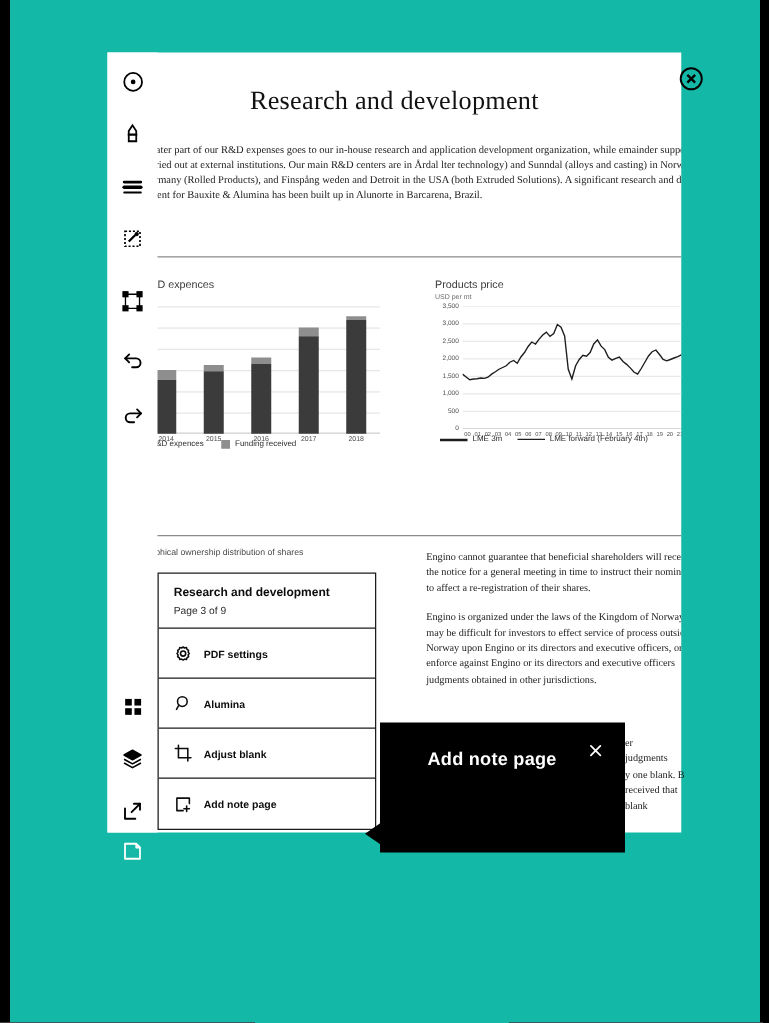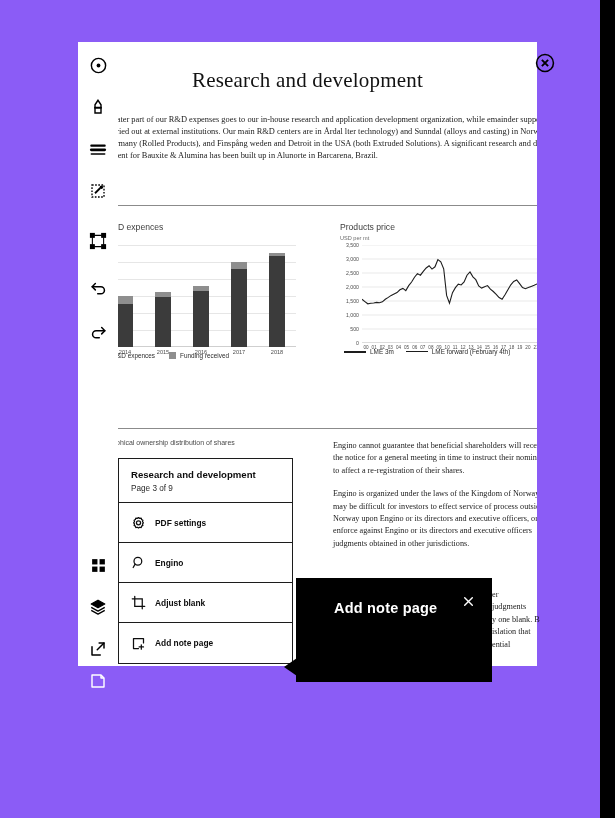--- a/index.html
+++ b/index.html
@@ -2,21 +2,21 @@
 <html><head>
 <meta charset="utf-8">
 <style>
   * { box-sizing: border-box; margin: 0; padding: 0; }
   html, body {
     width: 615px; height: 818px;
     background: #000;
     font-family: "Liberation Sans", sans-serif;
     overflow: hidden;
   }
-  #root { position: relative; width: 600px; height: 818px; background: #8b5cf6; }
+  #root { position: relative; width: 600px; height: 818px; background: #14b8a6; margin-left: 8px; }
 
   
   .page {
     position: absolute;
     left: 78px; top: 42px;
     width: 459px; height: 624px;
     background: #ffffff;
   }
 
   
@@ -397,21 +397,21 @@
     </div>
 
 
     <div class="menu-item">
       <span class="menu-icon">
         <svg width="15" height="15" viewBox="0 0 24 24" fill="none" stroke="currentColor" stroke-width="2" stroke-linecap="round">
           <circle cx="11" cy="10" r="6.2"></circle>
             <path d="M6.6 14.6 L3.5 20"></path>
         </svg>
       </span>
-      <span>Engino</span>
+      <span>Alumina</span>
     </div>
 
     <div class="menu-item">
       <span class="menu-icon">
         <svg width="15" height="15" viewBox="0 0 24 24" fill="none" stroke="currentColor" stroke-width="2" stroke-linecap="round">
           <path d="M6 2 V18 H22"></path>
           <path d="M2 6 H18 V22"></path>
         </svg>
       </span>
       <span>Adjust blank</span>
@@ -435,16 +435,16 @@
       <svg width="13" height="13" viewBox="0 0 24 24" stroke="currentColor" stroke-width="2.6" stroke-linecap="round">
         <path d="M5 5 L19 19 M19 5 L5 19"></path>
       </svg>
     </div>
   </div>
 
 <div style="position: absolute; left: 492px; top: 589px; width: 48px; font-family: &quot;Liberation Serif&quot;, serif; font-size: 8.2px; line-height: 12.4px; color: rgb(27, 27, 27); z-index: 11; overflow: hidden; height: 72px;">
       <div>er</div>
       <div>judgments</div>
       <div>y one blank. B</div>
-      <div>islation that</div>
-      <div>ential</div>
+      <div>received that</div>
+      <div>blank</div>
     </div>
   </div>
 
 </body></html>

